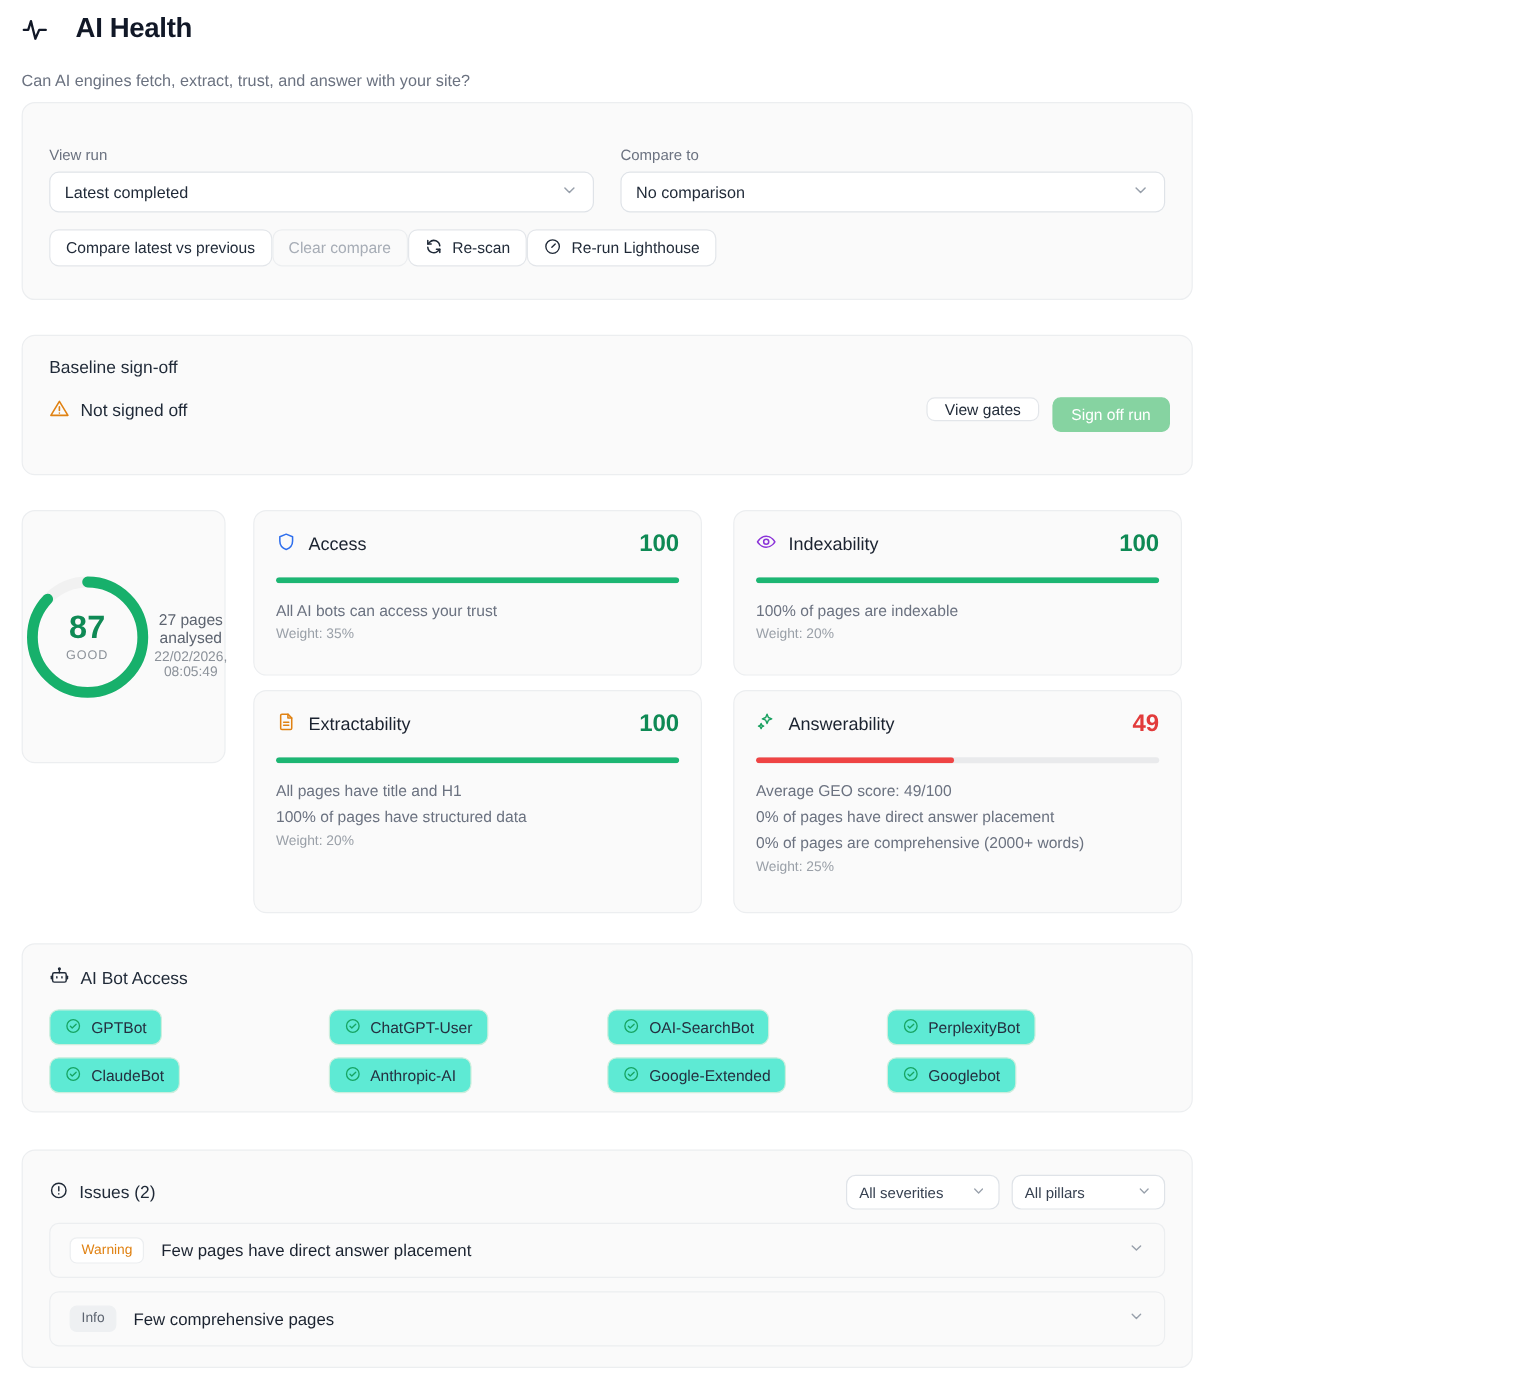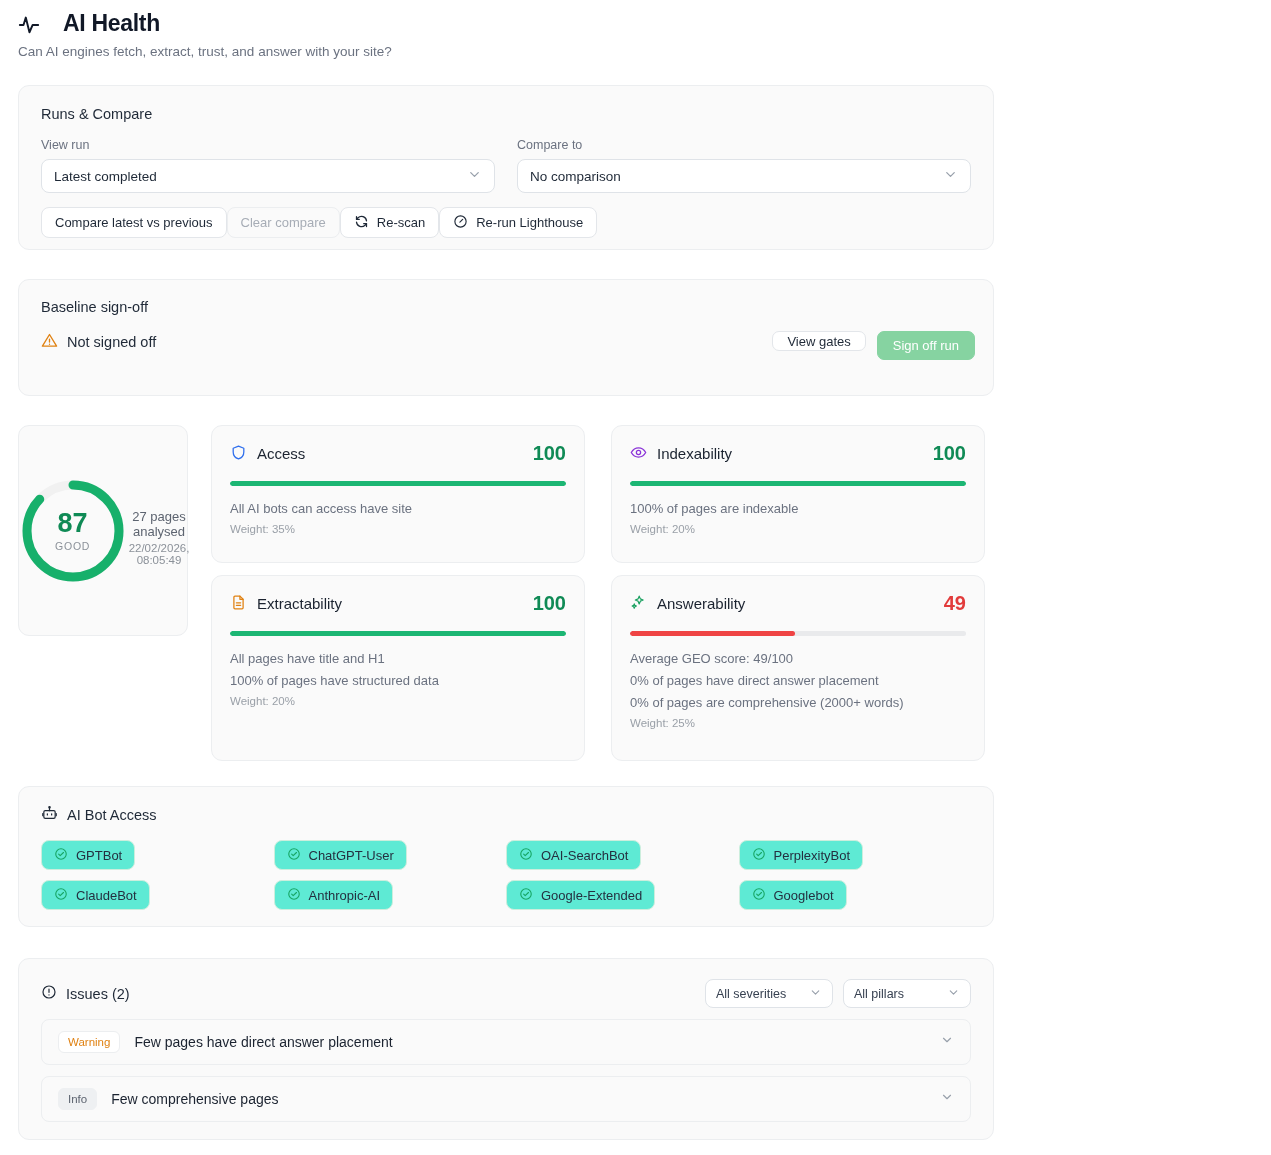--- a/index.html
+++ b/index.html
@@ -11,21 +11,21 @@
     color: #1e2530;
     -webkit-font-smoothing: antialiased;
   }
   .page { width: 1271px; height: 1155px; position: relative; overflow: hidden; }
 
   
   .page-header { padding: 10px 0 0 18px; }
   .title-row { display: flex; align-items: center; gap: 23px; }
   .title-row h1 { font-size: 23px; font-weight: bold; letter-spacing: -0.3px; color: #111827; }
   .pulse-icon { width: 22px; height: 22px; display: block; }
-  .subtitle { font-size: 13.5px; color: #6b7280; margin-top: 7px; }
+  .subtitle { font-size: 13.5px; color: #6b7280; margin-top: 23px; }
 
   
   .card {
     background: #fafafa;
     border: 1px solid #eceef0;
     border-radius: 11px;
   }
 
   
   .runs-card { position: absolute; left: 18px; top: 85px; width: 976px; height: 165px; padding: 20px 22px; }
@@ -146,21 +146,20 @@
         <svg viewBox="0 0 24 24" width="22" height="22" fill="none" stroke="#111827" stroke-width="2.1" stroke-linecap="round" stroke-linejoin="round">
           <path d="M2 13h4l2.5-8 4 16L16 13h6"></path>
         </svg>
       </span>
       <h1>AI Health</h1>
     </div>
     <div class="subtitle">Can AI engines fetch, extract, trust, and answer with your site?</div>
   </div>
 
   <div class="card runs-card">
-    <div class="section-heading">Runs &amp; Compare</div>
     <div class="field-row">
       <div class="field">
         <div class="field-label">View run</div>
         <div class="select-box">
           <span>Latest completed</span>
           <span class="chev">
             <svg viewBox="0 0 24 24" width="15" height="15" fill="none" stroke="#98a0ab" stroke-width="2" stroke-linecap="round" stroke-linejoin="round">
                 <path d="M6 9l6 6 6-6"></path>
               </svg>
           </span>
@@ -256,21 +255,21 @@
             </svg>
         </span>
         <span>Access</span>
       </div>
       <div class="pillar-score" style="color: rgb(15, 138, 85);">100</div>
     </div>
     <div class="pillar-bar">
         <i style="width: 100%; background: rgb(28, 182, 115);"></i>
       </div>
     <div class="pillar-lines">
-      <div class="pillar-line">All AI bots can access have site</div>
+      <div class="pillar-line">All AI bots can access your trust</div>
     </div>
     <div class="pillar-weight">Weight: 35%</div>
   </div>
 
   <div class="card pillar p1">
     <div class="pillar-head">
       <div class="pillar-name">
         <span>
           <svg viewBox="0 0 24 24" width="17" height="17" fill="none" stroke="#8b34d8" stroke-width="1.8" stroke-linecap="round" stroke-linejoin="round">
               <path d="M1.8 12S5.5 5.5 12 5.5 22.2 12 22.2 12 18.5 18.5 12 18.5 1.8 12 1.8 12z"></path>

